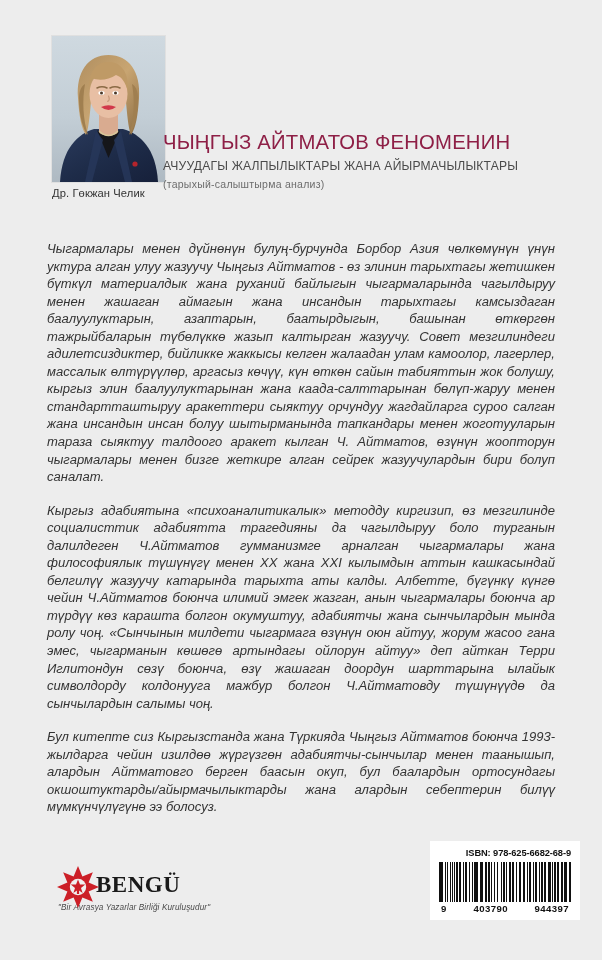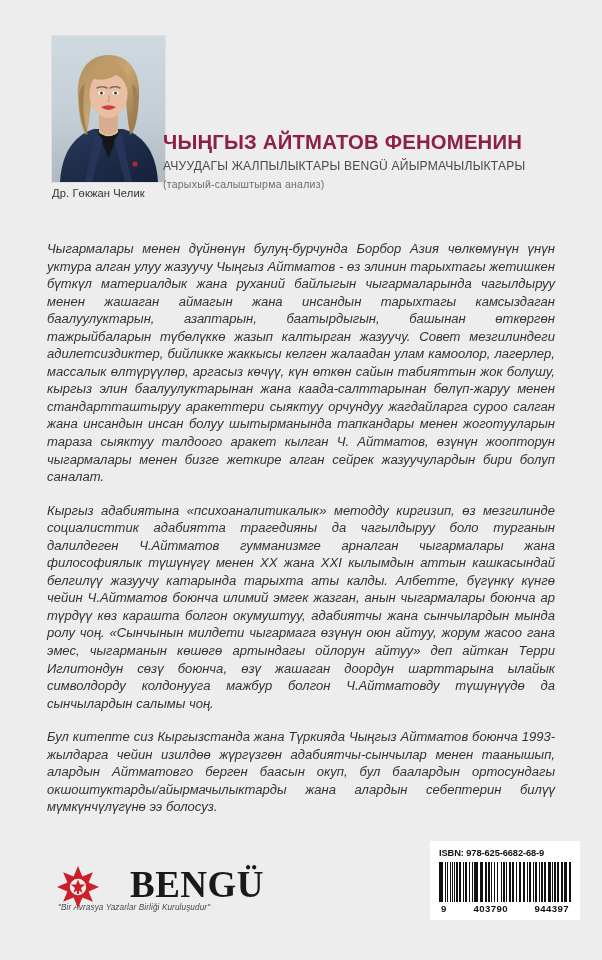--- a/index.html
+++ b/index.html
@@ -67,21 +67,21 @@
   .kicker {
     font-size: 12.6px;
     letter-spacing: 0.35px;
     color: #4a4a4a;
     line-height: 1.25;
     white-space: nowrap;
   }
 
   .main-title {
     font-size: 20.3px;
-    font-weight: bold;
+    font-weight: normal;
     letter-spacing: 0.2px;
     color: #8e1f46;
     line-height: 1.28;
     margin-top: 3px;
     white-space: nowrap;
   }
 
   .sub-title {
     font-size: 12.1px;
     letter-spacing: 0.2px;
@@ -145,26 +145,25 @@
     margin-top: 1px;
   }
   .pub-mark svg { display: block; }
 
   .pub-word-wrap {
     margin-left: -3px;
   }
 
   .pub-word {
     font-family: "Liberation Serif", serif;
-    font-size: 37px;
+    font-size: 23px;
     font-weight: bold;
     letter-spacing: 0.5px;
     color: #1a1a1a;
     line-height: 40px;
-    margin-left: 34px;
   }
 
   .pub-tagline {
     font-size: 8.2px;
     font-style: italic;
     color: #4a4a4a;
     letter-spacing: 0.1px;
     margin-top: -2px;
     margin-left: -38px;
     white-space: nowrap;
@@ -178,21 +177,21 @@
     width: 150px;
     background: #ffffff;
     padding: 7px 9px 6px 9px;
     box-sizing: border-box;
   }
 
   .isbn-text {
     font-size: 9.3px;
     font-weight: bold;
     color: #111111;
-    text-align: left;
+    text-align: right;
     letter-spacing: -0.1px;
     margin-bottom: 4px;
     white-space: nowrap;
   }
 
   .barcode {
     height: 40px;
     display: flex;
     align-items: stretch;
     gap: 0;
@@ -277,21 +276,21 @@
           <path d="M69 95 L80 146 L73 146 L62 104 Z" fill="#27375a" opacity="0.85"></path>
 
           <circle cx="83" cy="128" r="2.6" fill="#b4242c"></circle>
         </svg>
       </div>
       <div class="author-name">Др. Гөкжан Челик</div>
     </div>
 
     <div class="title-block">
       <div class="main-title">ЧЫҢГЫЗ АЙТМАТОВ ФЕНОМЕНИН</div>
-      <div class="sub-title">АЧУУДАГЫ ЖАЛПЫЛЫКТАРЫ BENGÜ АЙЫРМАЧЫЛЫКТАРЫ</div>
+      <div class="sub-title">АЧУУДАГЫ ЖАЛПЫЛЫКТАРЫ ЖАНА АЙЫРМАЧЫЛЫКТАРЫ</div>
       <div class="paren-title">(тарыхый-салыштырма анализ)</div>
     </div>
 
   </div>
 
   <div class="body-copy">
     <p>Чыгармалары менен дүйнөнүн булуң-бурчунда Борбор Азия чөлкөмүнүн үнүн уктура алган улуу жазуучу Чыңгыз Айтматов - өз элинин тарыхтагы жетишкен бүткүл материалдык жана руханий байлыгын чыгармаларында чагылдыруу менен жашаган аймагын жана инсандын тарыхтагы камсыздаган баалуулуктарын, азаптарын, баатырдыгын, башынан өткөргөн тажрыйбаларын түбөлүккө жазып калтырган жазуучу.  Совет мезгилиндеги адилетсиздиктер, бийликке жаккысы келген жалаадан улам камоолор, лагерлер, массалык өлтүрүүлөр, аргасыз көчүү, күн өткөн сайын табияттын жок болушу, кыргыз элин баалуулуктарынан жана каада-салттарынан бөлүп-жаруу менен стандартташтыруу аракеттери сыяктуу орчундуу жагдайларга суроо салган жана инсандын инсан болуу шытырманында тапкандары менен жоготууларын тараза сыяктуу талдоого аракет кылган Ч. Айтматов, өзүнүн жоопторун чыгармалары менен бизге жеткире алган сейрек жазуучулардын бири болуп саналат.</p>
     <p>Кыргыз адабиятына «психоаналитикалык» методду киргизип, өз мезгилинде социалисттик адабиятта трагедияны да чагылдыруу боло турганын далилдеген Ч.Айтматов гумманизмге арналган чыгармалары жана философиялык түшүнүгү менен ХХ жана ХХI кылымдын аттын кашкасындай белгилүү жазуучу катарында тарыхта аты калды. Албетте, бүгүнкү күнгө чейин Ч.Айтматов боюнча илимий эмгек жазган, анын чыгармалары боюнча ар түрдүү көз карашта болгон окумуштуу, адабиятчы жана сынчылардын мында ролу чоң. «Сынчынын милдети чыгармага өзүнүн оюн айтуу, жорум жасоо гана эмес, чыгарманын көшөгө артындагы ойлорун айтуу» деп айткан Терри Иглитондун сөзү боюнча, өзү жашаган доордун шарттарына ылайык символдорду колдонууга мажбур болгон Ч.Айтматовду түшүнүүдө да сынчылардын салымы чоң.</p>
     <p>Бул китепте сиз Кыргызстанда жана Түркияда Чыңгыз Айтматов боюнча 1993-жылдарга чейин изилдөө жүргүзгөн адабиятчы-сынчылар менен таанышып, алардын Айтматовго берген баасын окуп, бул баалардын ортосундагы окшоштуктарды/айырмачылыктарды жана алардын себептерин билүү мүмкүнчүлүгүнө ээ болосуз.</p>
   </div>

